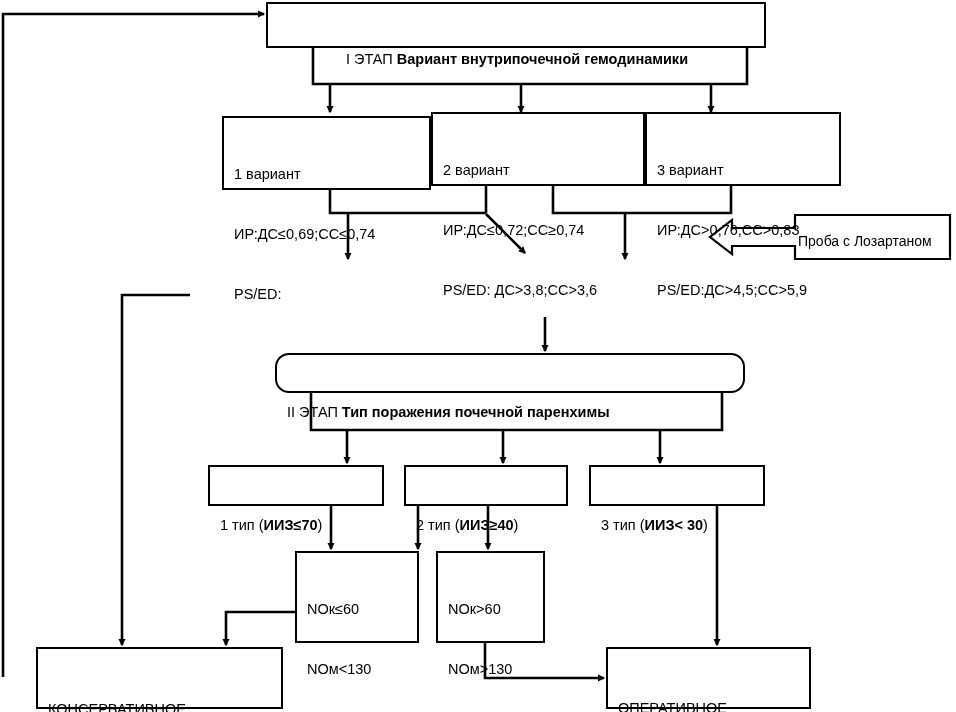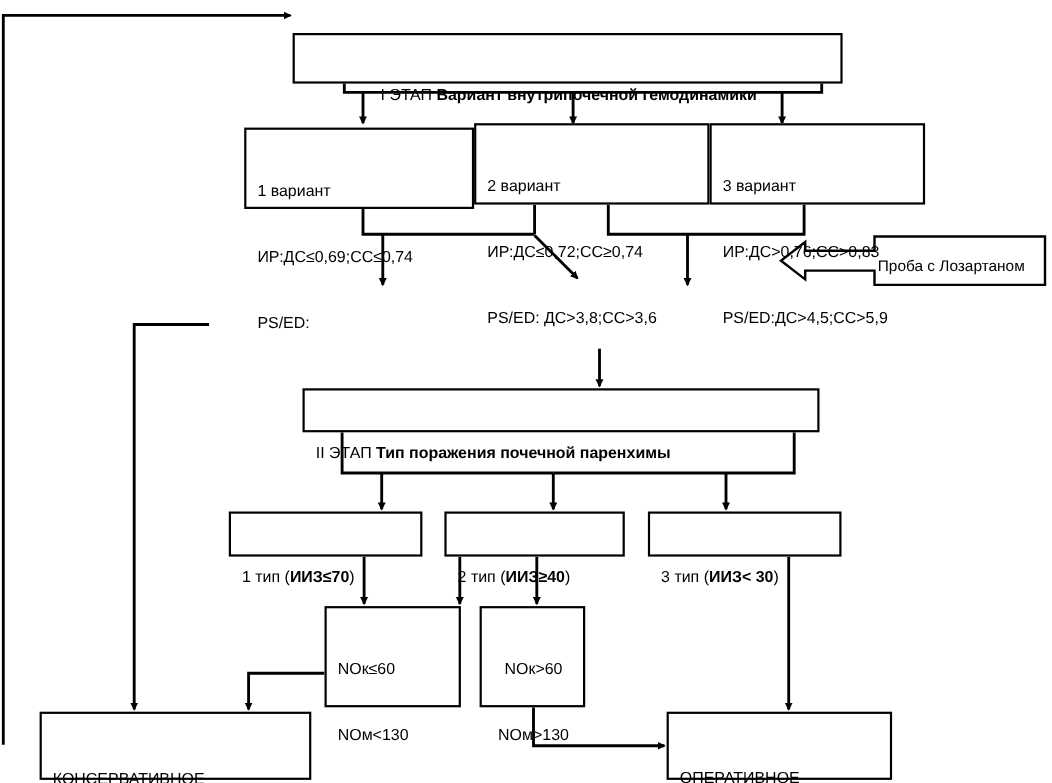--- a/index.html
+++ b/index.html
@@ -97,21 +97,21 @@
       <path d="M717,506 L717,645" marker-end="url(#ah)"></path>
 
       <path d="M295,612 L226,612 L226,645" marker-end="url(#ah)"></path>
 
       <path d="M485,643 L485,678 L604,678" marker-end="url(#ah)"></path>
 
       <path d="M795,215 L795,228 L732,228 L732,220 L710,237 L732,254 L732,246 L795,246 L795,259 L950,259 L950,215 z" fill="#ffffff" stroke="#000000" stroke-width="2.2"></path>
     </g>
   </svg>
 
-  <div class="node center-title" style="left:266px; top:2px; width:500px; height:46px;margin-top:28px;">
+  <div class="node center-title" style="left:266px; top:2px; width:500px; height:46px;">
     <span class="ln"><span>I ЭТАП </span><span class="b">Вариант внутрипочечной гемодинамики</span></span>
   </div>
 
   <div class="node" style="left:222px; top:116px; width:209px; height:74px;">
     <span class="ln">1 вариант</span>
     <span class="ln">ИР:ДС≤0,69;СС≤0,74</span>
     <span class="ln">PS/ED:</span>
   </div>
 
   <div class="node" style="left:431px; top:112px; width:214px; height:74px;">
@@ -125,21 +125,21 @@
     <span class="ln">ИР:ДС&gt;0,76;СС&gt;0,83</span>
     <span class="ln">PS/ED:ДС&gt;4,5;СС&gt;5,9</span>
   </div>
 
   <div class="callout" style="left:710px; top:215px; width:245px; height:45px;">
     <span class="ctext">Проба с Лозартаном</span>
   </div>
 
 
 
-  <div class="node" style="left:275px; top:353px; width:470px; height:40px; padding-top:7px;">
+  <div class="node" style="left:275px; top:353px; width:470px; height:40px; padding-top:7px;border-radius:14px;">
     <span class="ln"><span>II ЭТАП </span><span class="b">Тип поражения почечной паренхимы</span></span>
   </div>
 
   <div class="node" style="left:208px; top:465px; width:176px; height:41px; padding-top:8px;">
     <span class="ln"><span>1 тип (</span><span class="b">ИИЗ≤70</span><span>)</span></span>
   </div>
 
   <div class="node" style="left:404px; top:465px; width:164px; height:41px; padding-top:8px;">
     <span class="ln"><span>2 тип (</span><span class="b">ИИЗ≥40</span><span>)</span></span>
   </div>
@@ -148,21 +148,21 @@
     <span class="ln"><span>3 тип (</span><span class="b">ИИЗ&lt; 30</span><span>)</span></span>
   </div>
 
   <div class="node" style="left:295px; top:551px; width:124px; height:92px;">
     <span class="ln">NOк≤60</span>
     <span class="ln">NOм&lt;130</span>
     
     
   </div>
 
-  <div class="node" style="left:436px; top:551px; width:96px; height:92px;text-align:center;">
+  <div class="node" style="left:436px; top:551px; width:109px; height:92px;">
     <span class="ln">NOк&gt;60</span>
     <span class="ln">NOм&gt;130</span>
     
     
   </div>
 
   <div class="node" style="left:36px; top:647px; width:247px; height:62px; padding-top:10px;">
     <span class="ln">КОНСЕРВАТИВНОЕ</span>
     
   </div>

